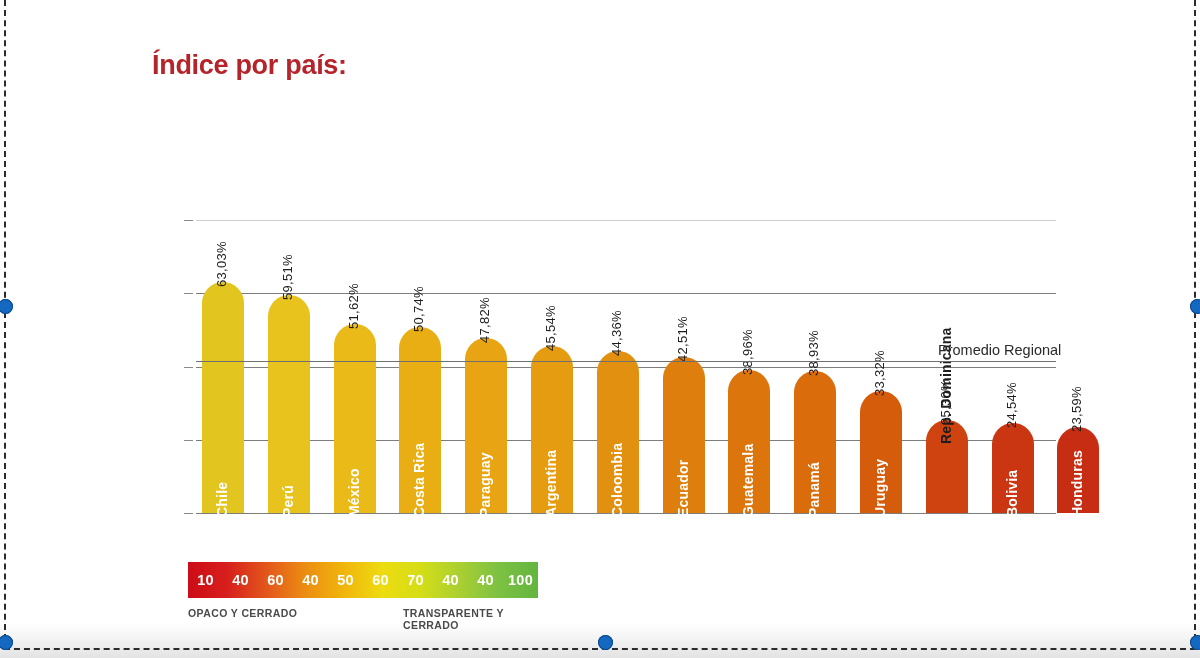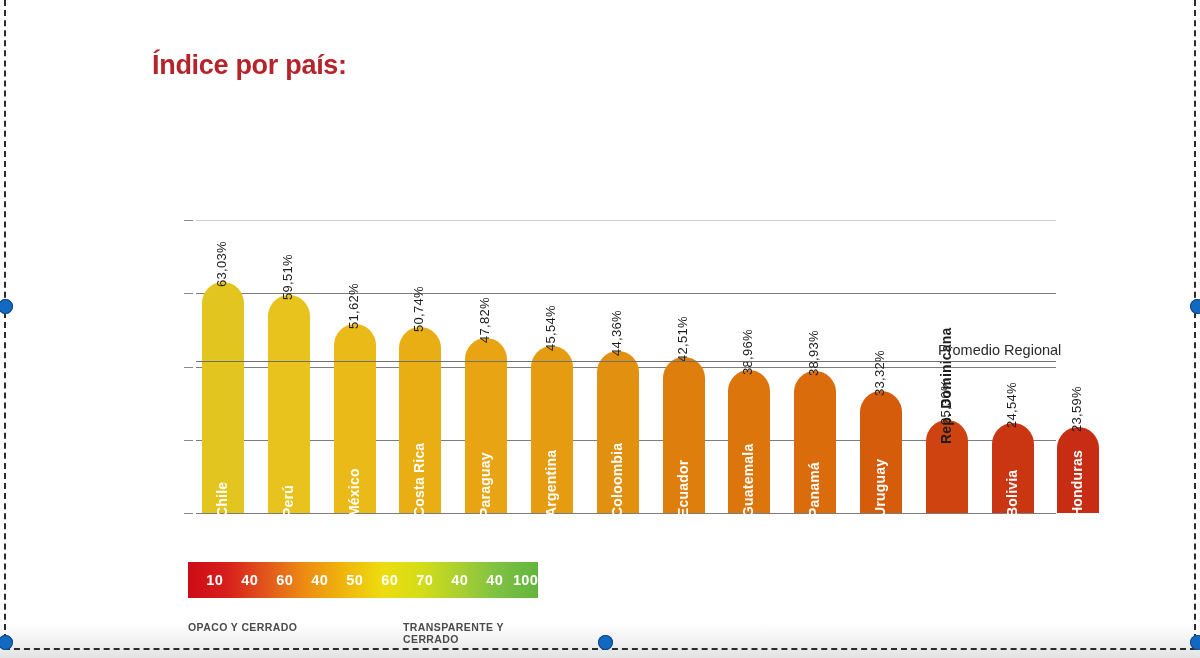--- a/index.html
+++ b/index.html
@@ -135,29 +135,29 @@
     align-items: center;
   }
   #legend-gradient .ticks {
     position: absolute;
     left: 0; top: 0; right: 0; bottom: 0;
     display: flex;
     align-items: center;
   }
   .legend-tick {
     flex: 1 1 0;
-    text-align: right;
+    text-align: center;
     font-size: 14.5px;
     font-weight: bold;
     color: #ffffff;
     letter-spacing: 0.3px;
   }
   #legend-captions {
     position: relative;
-    margin-top: 23px;
+    margin-top: 9px;
     height: 14px;
   }
   .legend-caption {
     position: absolute;
     font-size: 10.5px;
     font-weight: bold;
     color: #4a4a4a;
     letter-spacing: 0.4px;
   }
   #caption-left  { left: 0px; }

